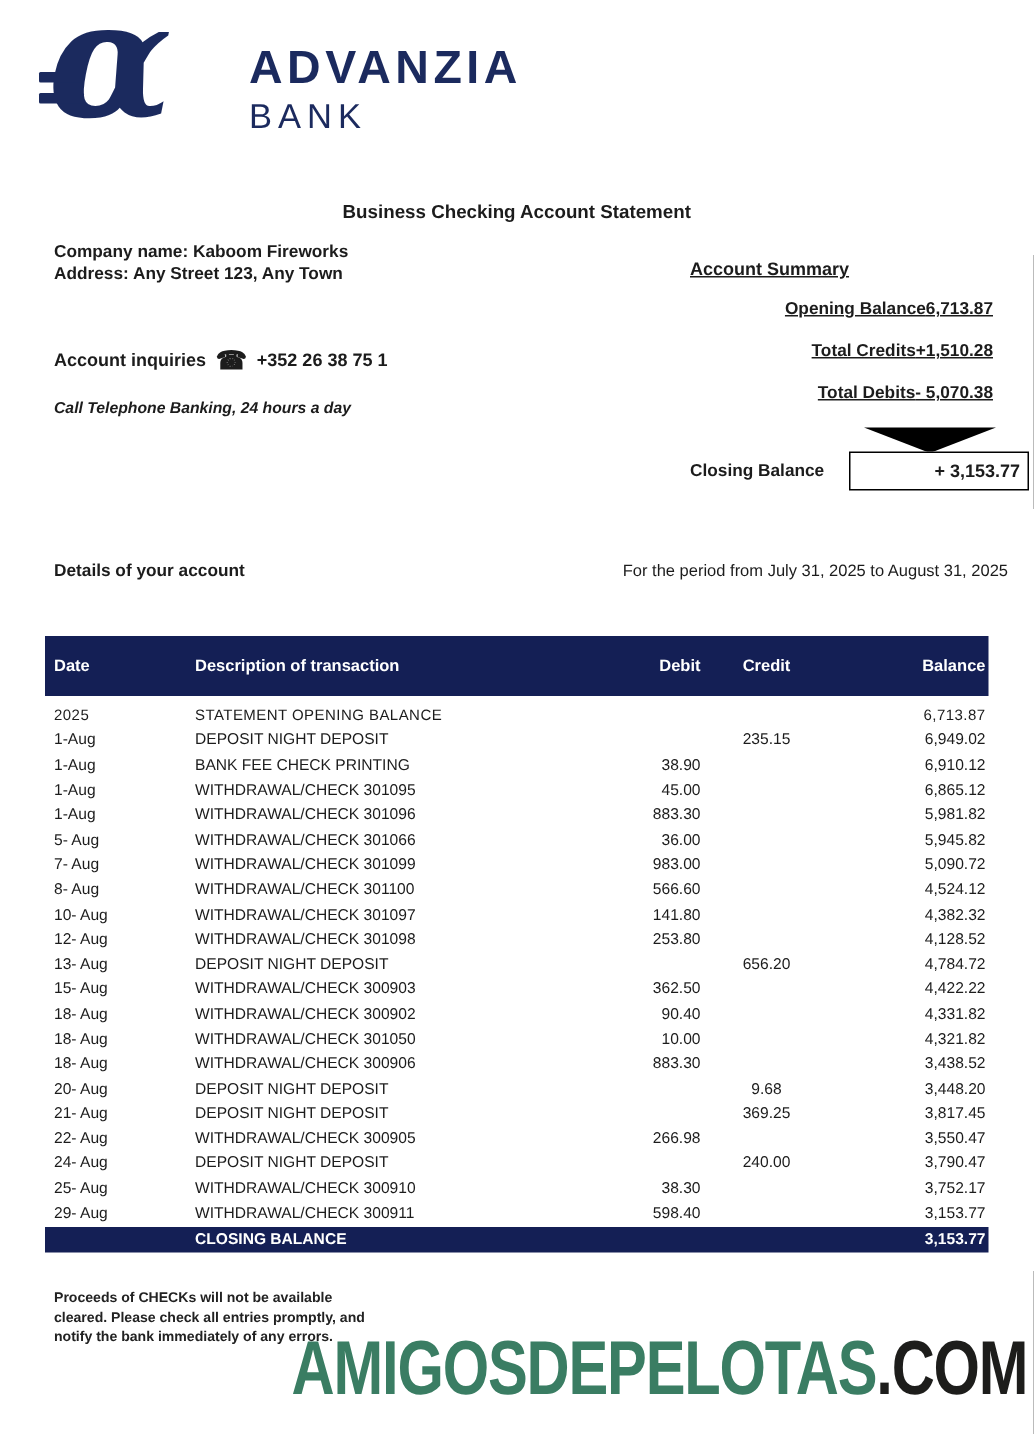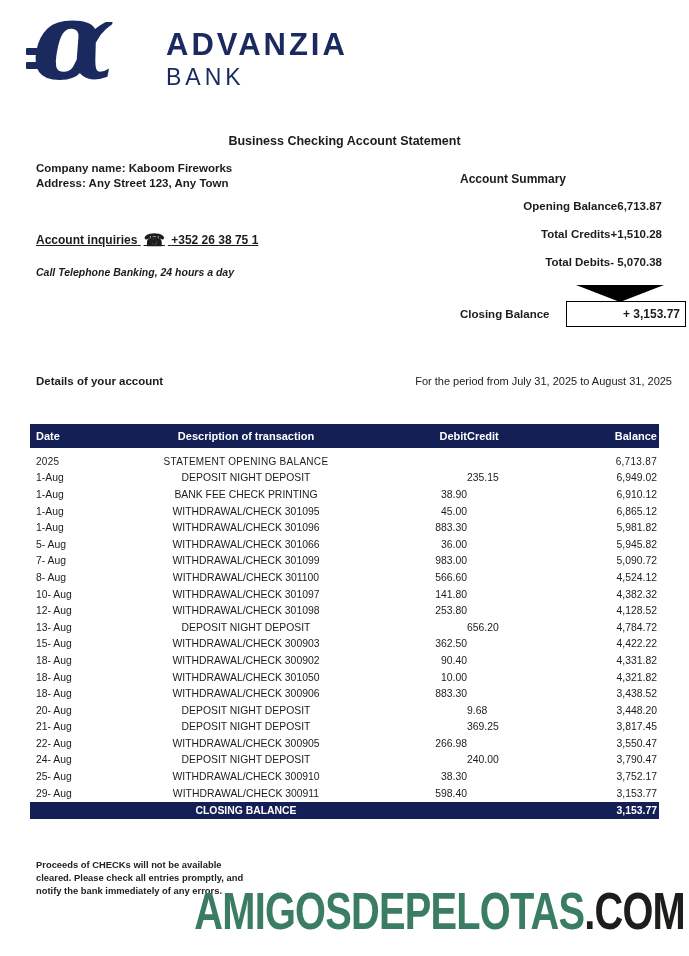--- a/index.html
+++ b/index.html
@@ -26,52 +26,52 @@
   .euro-bar.b1{left:0px;top:42px;width:30px;}
   .euro-bar.b2{left:0px;top:56px;width:30px;}
   .logo-text{margin-left:28px;margin-top:6px;}
   .logo-line1{font-size:31px;font-weight:700;letter-spacing:3px;color:var(--navy);}
   .logo-line2{font-size:23px;font-weight:400;letter-spacing:4px;color:var(--navy);margin-top:1px;}
   
   .doc-title{position:absolute;left:0;top:134px;width:100%;text-align:center;
     font-size:12.5px;font-weight:700;}
   
   .company{position:absolute;left:36px;top:161px;font-size:11.5px;font-weight:700;line-height:15px;}
-  .inquiries{position:absolute;left:36px;top:230px;font-size:12px;font-weight:700;text-decoration:underline;}
+  .inquiries{position:absolute;left:36px;top:230px;font-size:12px;font-weight:700;}
   .phone-glyph{font-size:17px;vertical-align:-2px;padding:0 3px;}
   .tele-banking{position:absolute;left:36px;top:266px;font-size:10.5px;font-weight:700;font-style:italic;}
   
-  .summary{position:absolute;left:460px;top:172px;width:202px;}
+  .summary{position:absolute;left:460px;top:172px;width:202px;text-decoration:underline;}
   .summary-heading{font-size:12px;font-weight:700;margin-bottom:14px;}
   .summary-row{display:flex;justify-content:flex-end;font-size:11.5px;font-weight:700;margin-bottom:16px;}
   .arrow-down{
     position:absolute;left:576px;top:285px;width:0;height:0;
     border-left:44px solid transparent;border-right:44px solid transparent;
     border-top:17px solid #000;
   }
   .closing-row{position:absolute;left:460px;top:308px;width:226px;display:flex;align-items:center;}
   .closing-label{font-size:11.5px;font-weight:700;}
   .closing-box{
     position:absolute;left:106px;top:-7px;width:113px;height:24px;
     border:1.5px solid #000;display:flex;align-items:center;justify-content:flex-end;
     padding-right:5px;font-size:12px;font-weight:700;background:#fff;
   }
   
   .details-heading{position:absolute;left:36px;top:375px;font-size:11.5px;font-weight:700;}
   .period{position:absolute;right:17px;top:375px;font-size:11px;font-weight:400;}
   
   .txn-table{position:absolute;left:30px;top:424px;width:629px;font-size:10.4px;}
   .t-row{display:flex;align-items:center;height:16.6px;}
-  .t-header{background:var(--table-navy);color:#fff;font-weight:700;height:24px;font-size:11px;}
+  .t-header{background:var(--table-navy);color:#fff;font-weight:700;height:40px;font-size:11px;}
   .t-closing{background:var(--table-navy);color:#fff;font-weight:700;height:17px;margin-top:1px;font-size:10.4px;}
   .t-body{padding-top:5px;}
   .c-date{width:94px;padding-left:6px;text-align:left;}
-  .c-desc{flex:1;text-align:center;}
+  .c-desc{flex:1;text-align:left;}
   .c-debit{width:105px;text-align:right;}
-  .c-credit{width:88px;text-align:left;}
+  .c-credit{width:88px;text-align:center;}
   .c-balance{width:102px;text-align:right;padding-right:2px;}
   .t-row.bold{font-weight:400;font-size:10px;letter-spacing:.3px;}
   
   .footer-note{position:absolute;left:36px;top:858px;width:245px;font-size:9.4px;line-height:13px;color:#222;font-weight:bold;}
   .watermark{
     position:absolute;right:4px;top:882px;white-space:nowrap;
     font-size:51px;font-weight:700;letter-spacing:-1px;
     transform:scaleX(.78);transform-origin:100% 50%;
   }
   .wm-main{color:var(--green);}

